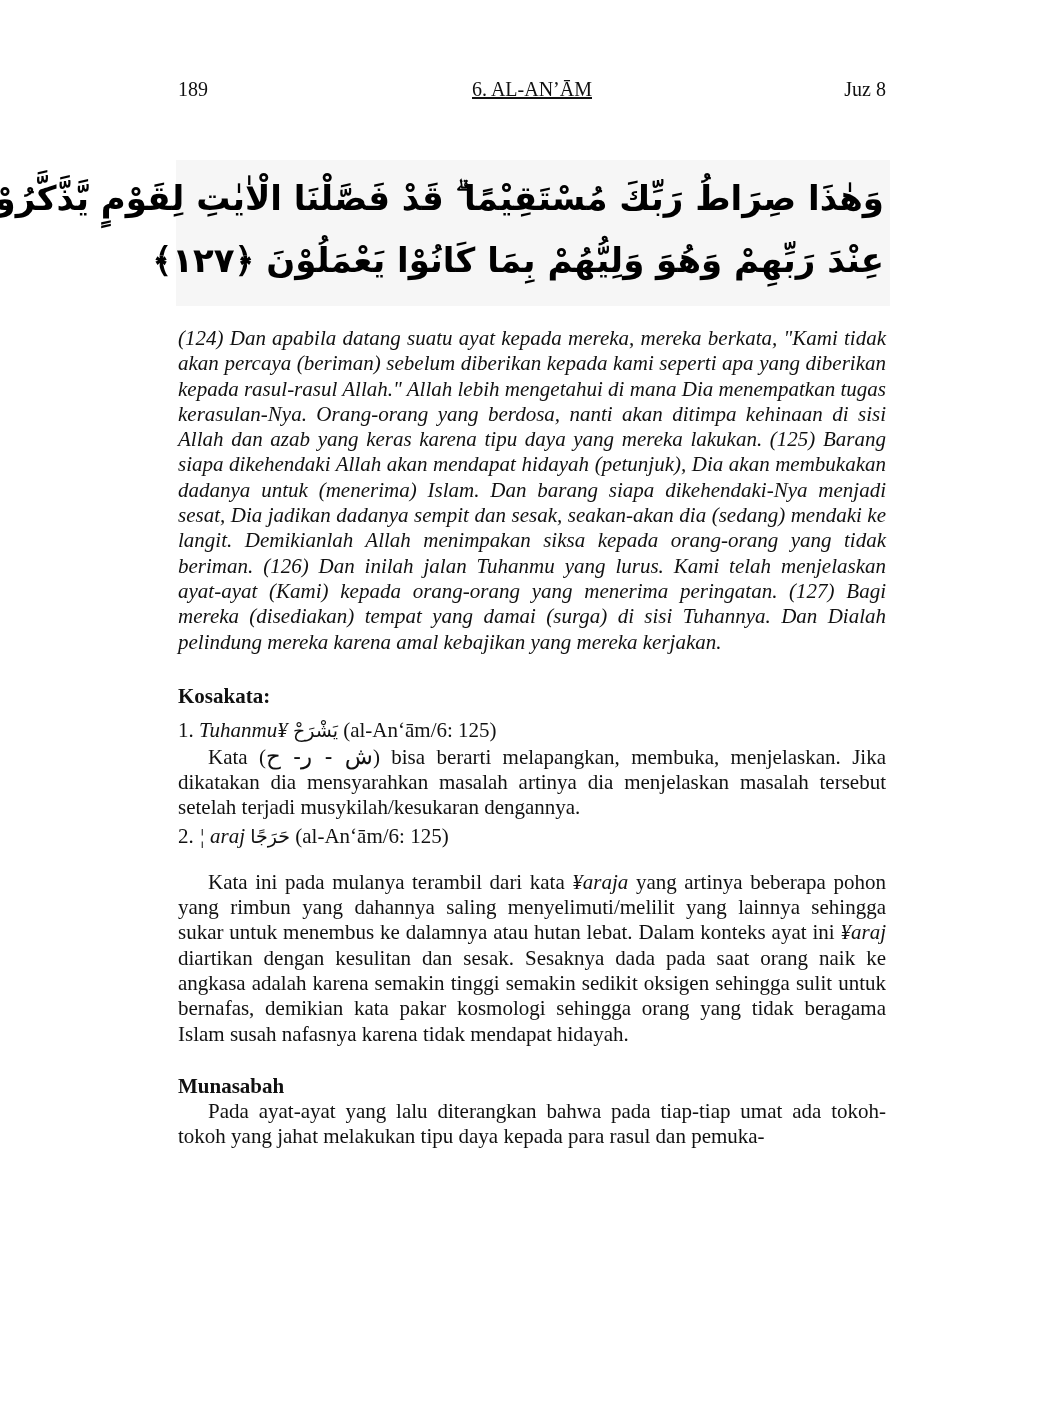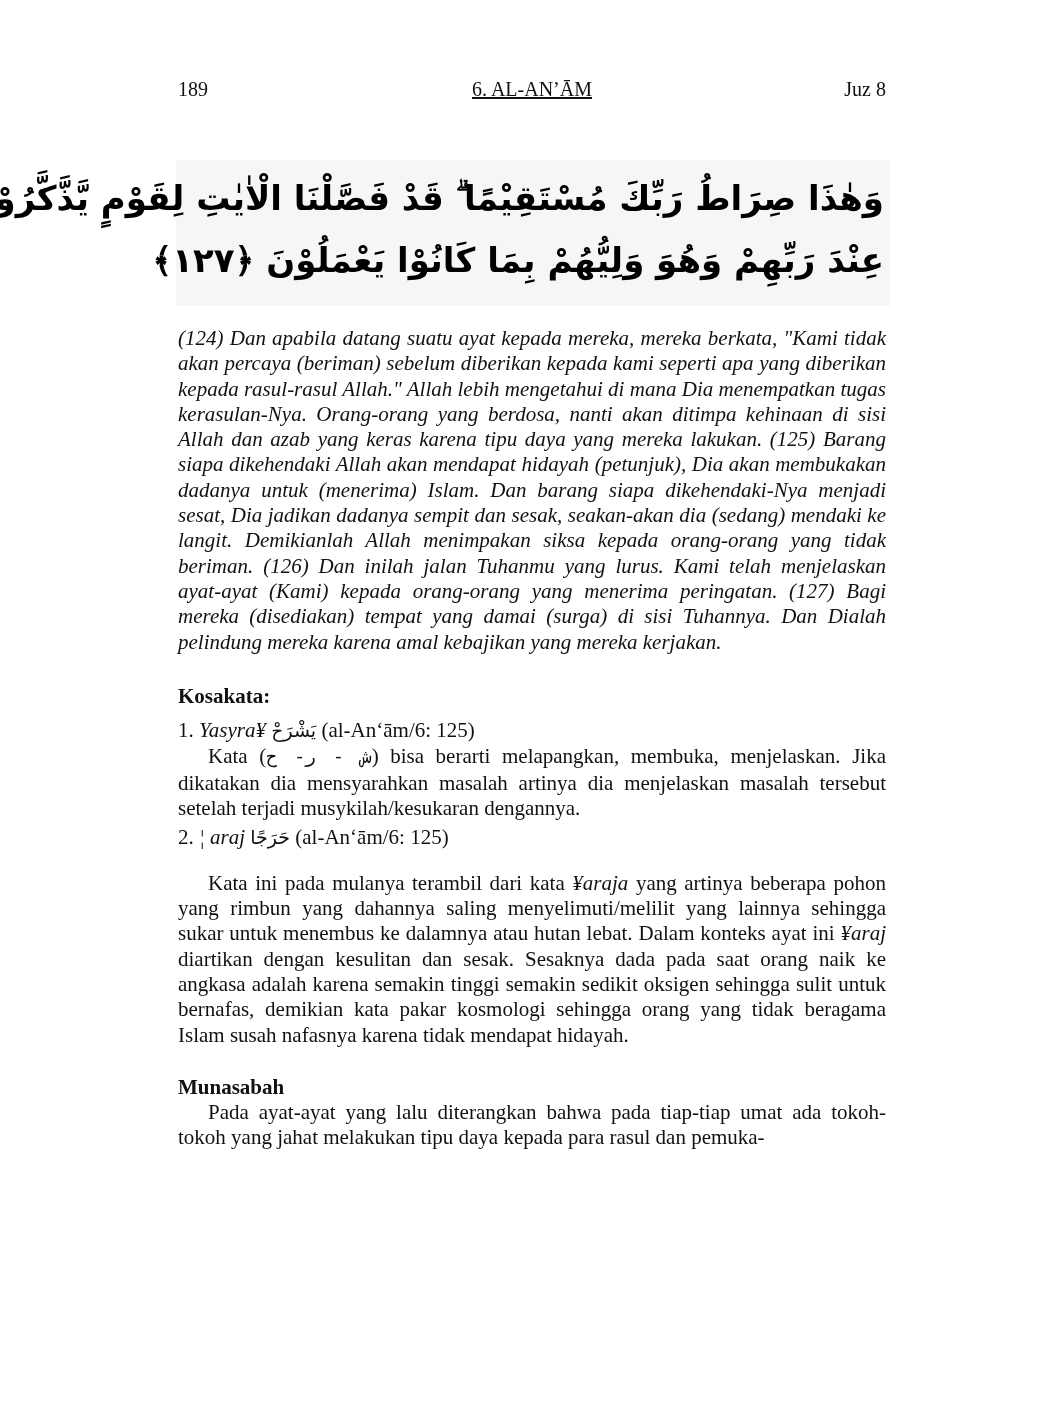--- a/index.html
+++ b/index.html
@@ -42,21 +42,21 @@
     margin: 0; text-align: justify; text-indent: 0;
   }
   p.indent { text-indent: 30px; }
   .italic { font-style: italic; }
   .terjemah-text { font-style: italic; text-indent: 30px; }
   .gap-kos { height: 29px; }
   .vocab-item { margin: 0; line-height: 27px; }
   .vocab-item .ar { font-family: "DejaVu Sans", sans-serif; font-size: 19px; }
   .vocab-desc { margin-top: 6px; }
   .mt-8 { margin-top: 8px; }
-  .ar-inline { font-family: Liberation Mono, monospace; font-size: 18px; }
+  .ar-inline { font-family: Liberation Sans, sans-serif; font-size: 23px; }
 </style>
 </head>
 <body>
 
 <div class="header">
   <span class="pg">189</span>
   <span class="title">6. AL-AN’ĀM</span>
   <span class="juz">Juz 8</span>
 </div>
 
@@ -71,21 +71,21 @@
     <p class="jus terjemah-text">(124) Dan apabila datang suatu ayat kepada mereka, mereka berkata, "Kami tidak akan percaya (beriman) sebelum diberikan kepada kami seperti apa yang diberikan kepada rasul-rasul Allah." Allah lebih mengetahui di mana Dia menempatkan tugas kerasulan-Nya. Orang-orang yang berdosa, nanti akan ditimpa kehinaan di sisi Allah dan azab yang keras karena tipu daya yang mereka lakukan. (125) Barang siapa dikehendaki Allah akan mendapat hidayah (petunjuk), Dia akan membukakan dadanya untuk (menerima) Islam. Dan barang siapa dikehendaki-Nya menjadi sesat, Dia jadikan dadanya sempit dan sesak, seakan-akan dia (sedang) mendaki ke langit. Demikianlah Allah menimpakan siksa kepada orang-orang yang tidak beriman. (126) Dan inilah jalan Tuhanmu yang lurus. Kami telah menjelaskan ayat-ayat (Kami) kepada orang-orang yang menerima peringatan. (127) Bagi mereka (disediakan) tempat yang damai (surga) di sisi Tuhannya. Dan Dialah pelindung mereka karena amal kebajikan yang mereka kerjakan.</p>
   </section>
 
   <div class="gap-kos"></div>
 
   <section>
     <h2 class="sec">Kosakata:</h2>
 
     <div class="vocab-item mt-8">
       <span>1.</span>
-      <span class="italic">Yasyra¥</span>
+      <span class="italic">Tuhanmu¥</span>
       <span class="ar" dir="rtl">يَشْرَحْ</span>
       <span>(al-An‘ām/6: 125)</span>
     </div>
     <p class="jus indent vocab-desc"><span>Kata (</span><span class="ar-inline" dir="rtl">ش - ر- ح</span><span>) bisa berarti melapangkan, membuka, menjelaskan. Jika dikatakan dia mensyarahkan masalah artinya dia menjelaskan masalah tersebut setelah terjadi musykilah/kesukaran dengannya.</span></p>
 
     <div class="vocab-item" style="margin-top:2px;">
       <span>2.</span>
       <span class="italic">¦ araj</span>
       <span class="ar" dir="rtl">حَرَجًا</span>
       <span>(al-An‘ām/6: 125)</span>

